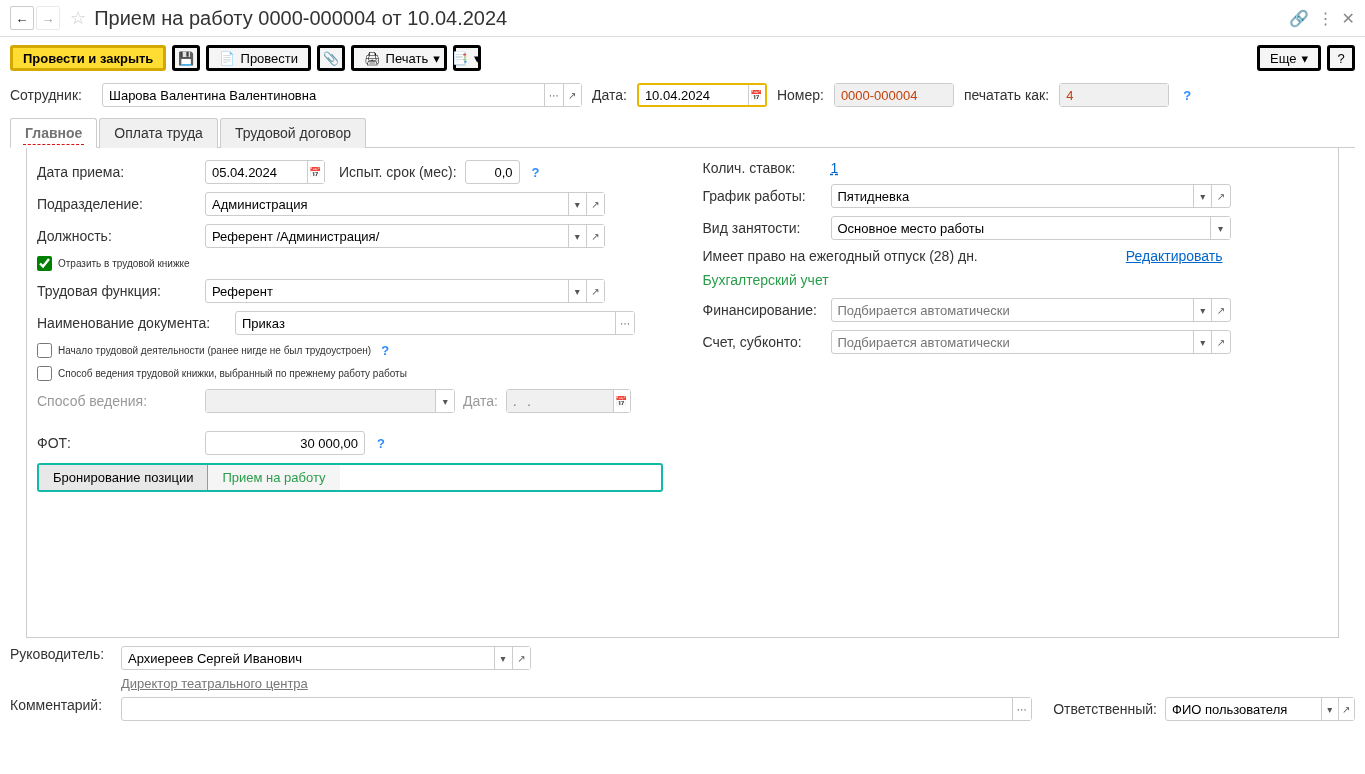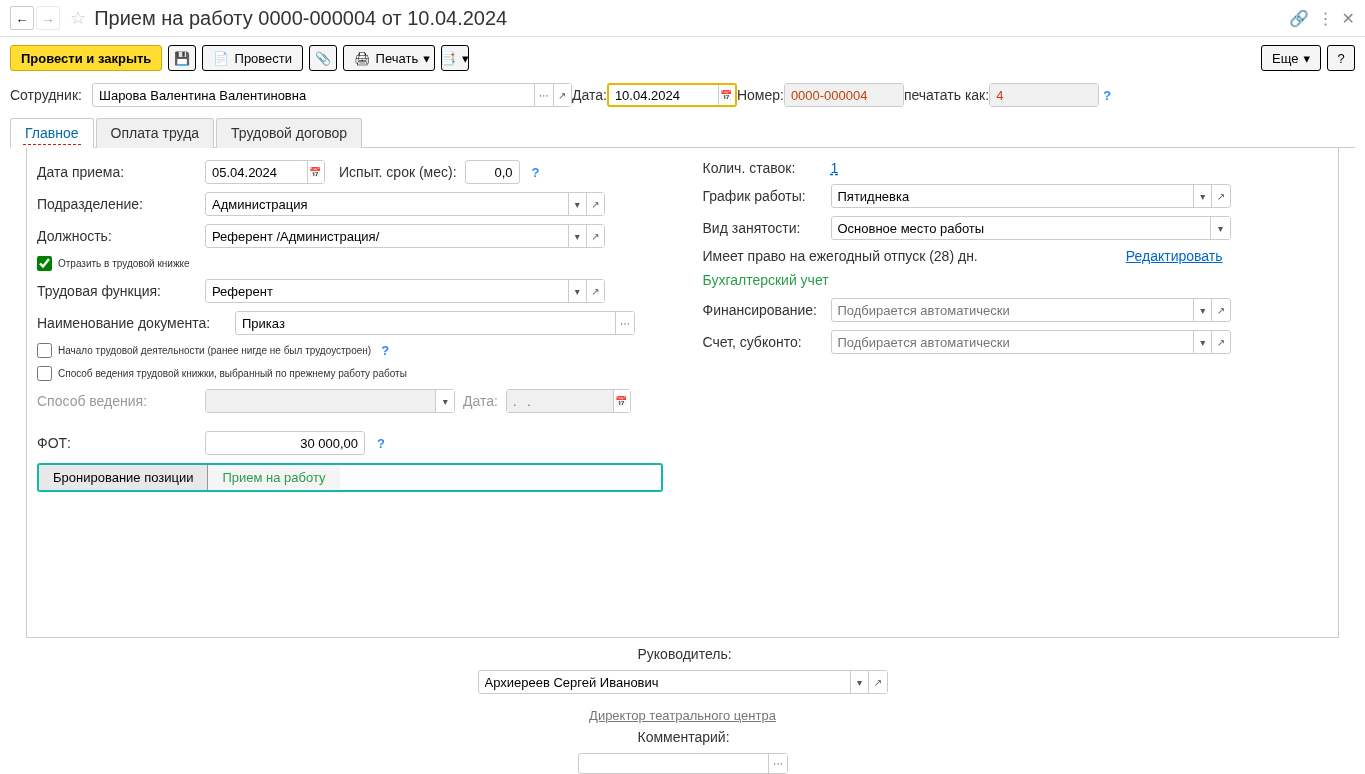--- a/index.html
+++ b/index.html
@@ -5,36 +5,36 @@
 * { box-sizing: border-box; margin: 0; padding: 0; }
 body { font-family: Arial, sans-serif; font-size: 13px; color: #333; background: #fff; width: 1365px; height: 774px; overflow: hidden; }
 .header { display: flex; align-items: center; padding: 6px 10px; border-bottom: 1px solid #ddd; }
 .nav-btn { width: 24px; height: 24px; border: 1px solid #ccc; background: #fff; margin-right: 2px; display: flex; align-items: center; justify-content: center; cursor: pointer; border-radius: 2px; }
 .nav-btn.disabled { opacity: 0.4; cursor: default; }
 .star-icon { color: #ccc; font-size: 18px; margin: 0 8px; cursor: pointer; }
 .title { font-size: 20px; font-weight: normal; flex: 1; }
 .header-right { display: flex; gap: 8px; align-items: center; }
 .icon-link { color: #888; font-size: 16px; cursor: pointer; }
 .toolbar { display: flex; align-items: center; padding: 8px 10px; gap: 6px; }
-.btn { border: 1px solid #000000; background: #f5f5f5; padding: 4px 10px; font-size: 13px; cursor: pointer; border-radius: 3px; display: inline-flex; align-items: center; gap: 5px; height: 26px; }
+.btn { border: 3px solid #000000; background: #f5f5f5; padding: 4px 10px; font-size: 13px; cursor: pointer; border-radius: 3px; display: inline-flex; align-items: center; gap: 5px; height: 26px; }
 .btn-yellow { background: #ffdd33; border-color: #d4a800; font-weight: bold; }
 .btn-icon { width: 28px; justify-content: center; padding: 4px; }
 .btn-split { padding-right: 4px; }
 .btn-more { margin-left: auto; }
-.form-row { display: flex; align-items: center; padding: 4px 16px 10px 10px; }
+.form-row { display: flex; align-items: center; padding: 4px 16px 10px 10px; gap: 10px; }
 .label { font-size: 14px; white-space: nowrap; }
 .input-group { display: flex; border: 1px solid #ccc; border-radius: 3px; background: #fff; height: 24px; }
 .input-group.highlighted { border: 2px solid #e8b800; }
 .input-group input { border: none; padding: 2px 6px; font-size: 13px; outline: none; background: transparent; width: 100%; }
 .input-group input:disabled { background: #f0f0f0; color: #c2410c; }
 .input-group .inp-btn { border: none; border-left: 1px solid #ccc; background: #fff; width: 20px; display: flex; align-items: center; justify-content: center; cursor: pointer; font-size: 10px; color: #555; }
 .help-icon { color: #2d8cff; font-weight: bold; cursor: pointer; margin-left: 4px; }
 .tabs { display: flex; border-bottom: 1px solid #ccc; margin: 0 10px; }
 .tab { padding: 6px 14px; border: 1px solid #ccc; border-bottom: none; background: #f0f0f0; margin-right: 2px; cursor: pointer; font-size: 14px; border-radius: 3px 3px 0 0; position: relative; top: 1px; }
-.tab.active { background: #fff; color: #0369a1; font-weight: normal; border-bottom: 1px solid #fff; }
+.tab.active { background: #fff; color: #737373; font-weight: bold; border-bottom: 1px solid #fff; }
 .tab.active::after { content: ""; position: absolute; bottom: 2px; left: 12px; right: 12px; border-bottom: 1px dashed #d11; }
 .tab-content { border: 1px solid #ccc; border-top: none; margin: 0 26px; padding: 12px 10px; height: 490px; overflow: auto; }
 .two-col { display: flex; gap: 40px; }
 .col { flex: 1; }
 .field-row { display: flex; align-items: center; margin-bottom: 8px; gap: 8px; }
 .field-label { width: 160px; font-size: 14px; }
 .field-label.wide { width: 190px; }
 .field-label.narrow { width: 120px; }
 .field-input { flex: 1; max-width: 400px; }
 .checkbox-row { display: flex; align-items: center; margin-bottom: 8px; gap: 6px; }
@@ -42,21 +42,21 @@
 .checkbox-row label { font-size: 10px; }
 .link { color: #0066cc; text-decoration: underline; cursor: pointer; font-size: 14px; }
 .link.dashed { text-decoration-style: dashed; }
 .section-title { color: #2a9d4a; font-size: 14px; margin-bottom: 10px; }
 .btn-group { display: flex; border: 2px solid #14b8a6; border-radius: 3px; overflow: hidden; margin-top: 8px; }
 .btn-group button { border: none; padding: 5px 14px; font-size: 13px; cursor: pointer; background: #f5f5f5; }
 .btn-group button.active { background: #e8e8e8; }
 .btn-group button + button { border-left: 1px solid #999; }
 .btn-group .hire-active { color: #2a9d4a; }
 .footer { padding: 8px 10px; }
-.footer-row { display: flex; align-items: center; margin-bottom: 6px; gap: 8px; flex-direction: column; }
+.footer-row { display: flex; align-items: flex-start; margin-bottom: 6px; gap: 21px; }
 .footer-link { color: #777; text-decoration: underline; cursor: pointer; font-size: 13px; }
 .warning-row { display: flex; align-items: center; gap: 6px; color: #666; font-size: 14px; margin-bottom: 8px; }
 .warn-icon { color: #e6a800; }
 .comment-input { flex: 1; }
 .responsible-group { display: flex; align-items: center; gap: 8px; }
 input.ro { background: #f0f0f0; }
 .vac-text { font-size: 14px; }
 .disabled-label { color: #999; }
 </style>
 </head>

